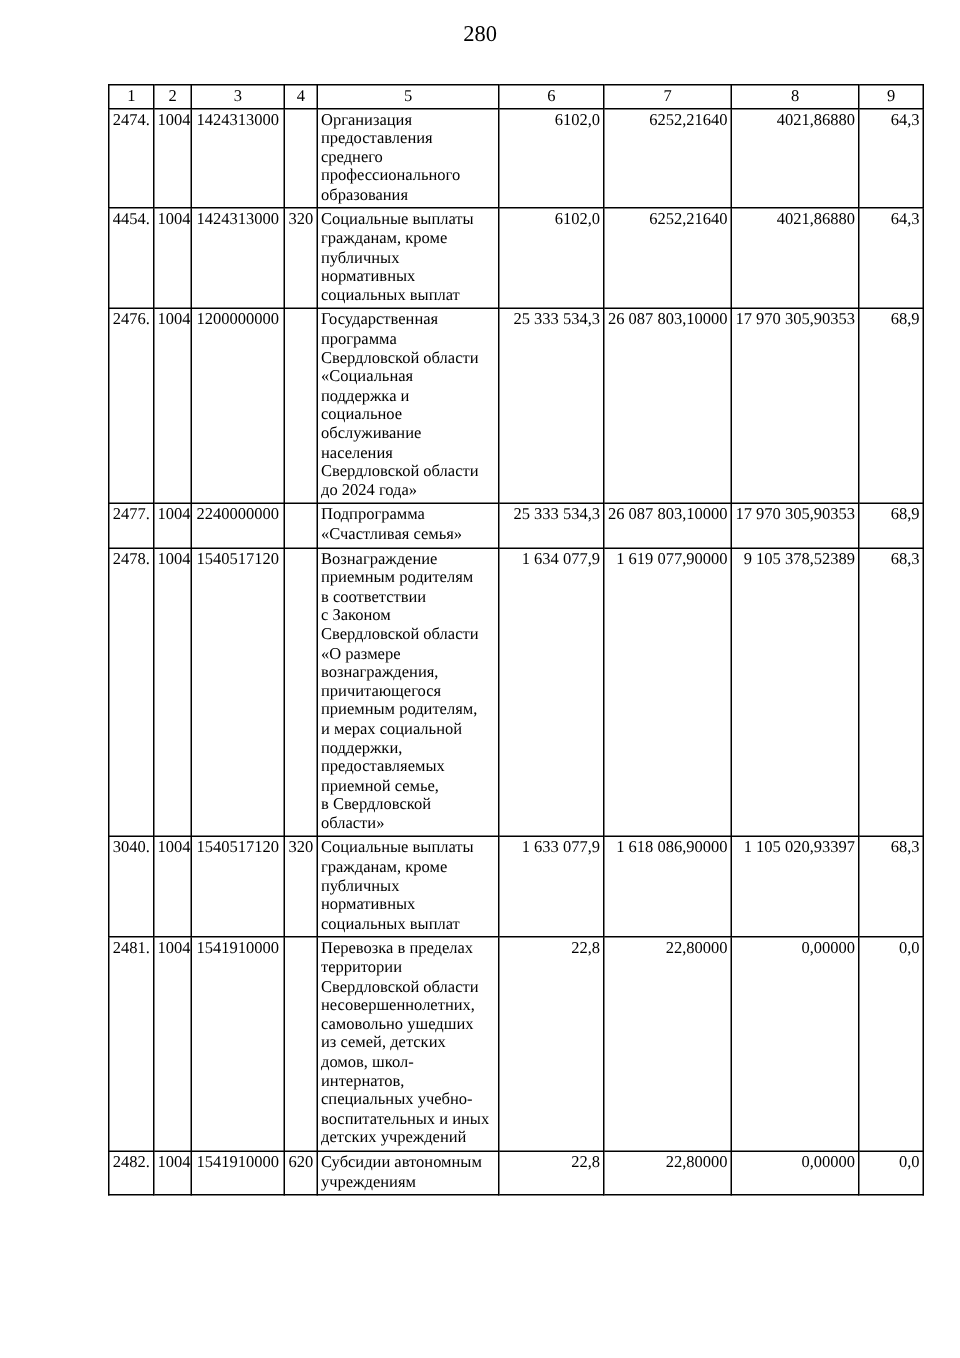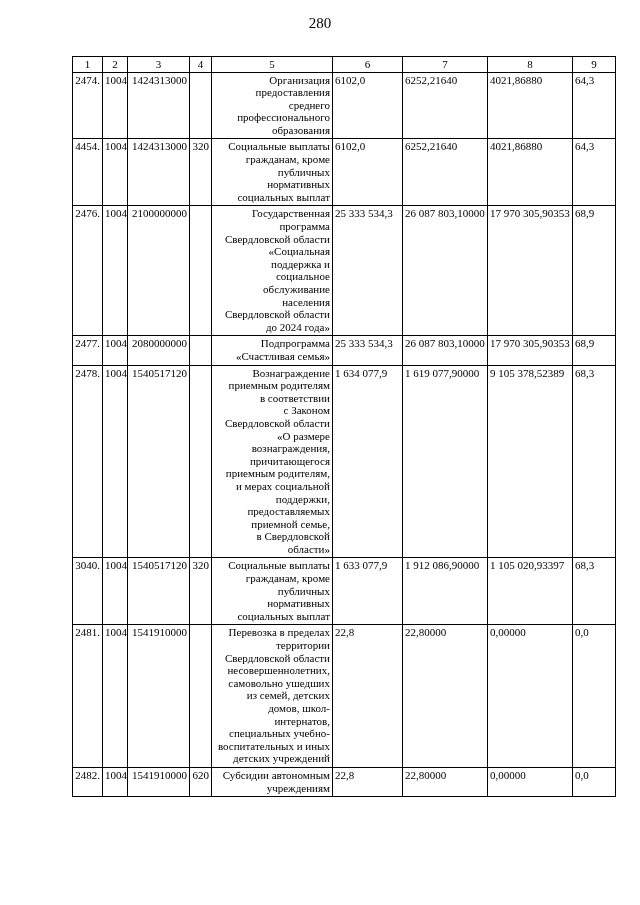--- a/index.html
+++ b/index.html
@@ -40,27 +40,27 @@
     font-weight: normal;
     vertical-align: top;
     padding: 1px 2px 2px 2px;
     overflow: hidden;
   }
   table.budget th {
     text-align: center;
     height: 13px;
     padding: 1px 0;
   }
-  td.c1, td.c2, td.c3, td.c4 { text-align: right; }
+  td.c1, td.c2, td.c3, td.c4 { text-align: center; }
   td.c5 {
+    text-align: left;
+    white-space: pre-line;
+  }
+  td.c6, td.c7, td.c8, td.c9 {
     text-align: right;
-    white-space: pre-line;
-  }
-  td.c6, td.c7, td.c8, td.c9 {
-    text-align: left;
     white-space: nowrap;
     padding-left: 1px;
     padding-right: 1px;
   }
 </style>
 </head>
 <body>
 
 <div class="page">
   <div class="page-number">280</div>
@@ -117,41 +117,41 @@
 нормативных
 социальных выплат</td>
           <td class="c6">6102,0</td>
           <td class="c7">6252,21640</td>
           <td class="c8">4021,86880</td>
           <td class="c9">64,3</td>
         </tr>
         <tr>
           <td class="c1">2476.</td>
           <td class="c2">1004</td>
-          <td class="c3">2100000000</td>
+          <td class="c3">1200000000</td>
           <td class="c4"></td>
           <td class="c5">Государственная
 программа
 Свердловской области
 «Социальная
 поддержка и
 социальное
 обслуживание
 населения
 Свердловской области
 до 2024 года»</td>
           <td class="c6">25 333 534,3</td>
           <td class="c7">26 087 803,10000</td>
           <td class="c8">17 970 305,90353</td>
           <td class="c9">68,9</td>
         </tr>
         <tr>
           <td class="c1">2477.</td>
           <td class="c2">1004</td>
-          <td class="c3">2080000000</td>
+          <td class="c3">2240000000</td>
           <td class="c4"></td>
           <td class="c5">Подпрограмма
 «Счастливая семья»</td>
           <td class="c6">25 333 534,3</td>
           <td class="c7">26 087 803,10000</td>
           <td class="c8">17 970 305,90353</td>
           <td class="c9">68,9</td>
         </tr>
         <tr>
           <td class="c1">2478.</td>
@@ -182,21 +182,21 @@
           <td class="c1">3040.</td>
           <td class="c2">1004</td>
           <td class="c3">1540517120</td>
           <td class="c4">320</td>
           <td class="c5">Социальные выплаты
 гражданам, кроме
 публичных
 нормативных
 социальных выплат</td>
           <td class="c6">1 633 077,9</td>
-          <td class="c7">1 912 086,90000</td>
+          <td class="c7">1 618 086,90000</td>
           <td class="c8">1 105 020,93397</td>
           <td class="c9">68,3</td>
         </tr>
         <tr>
           <td class="c1">2481.</td>
           <td class="c2">1004</td>
           <td class="c3">1541910000</td>
           <td class="c4"></td>
           <td class="c5">Перевозка в пределах
 территории

